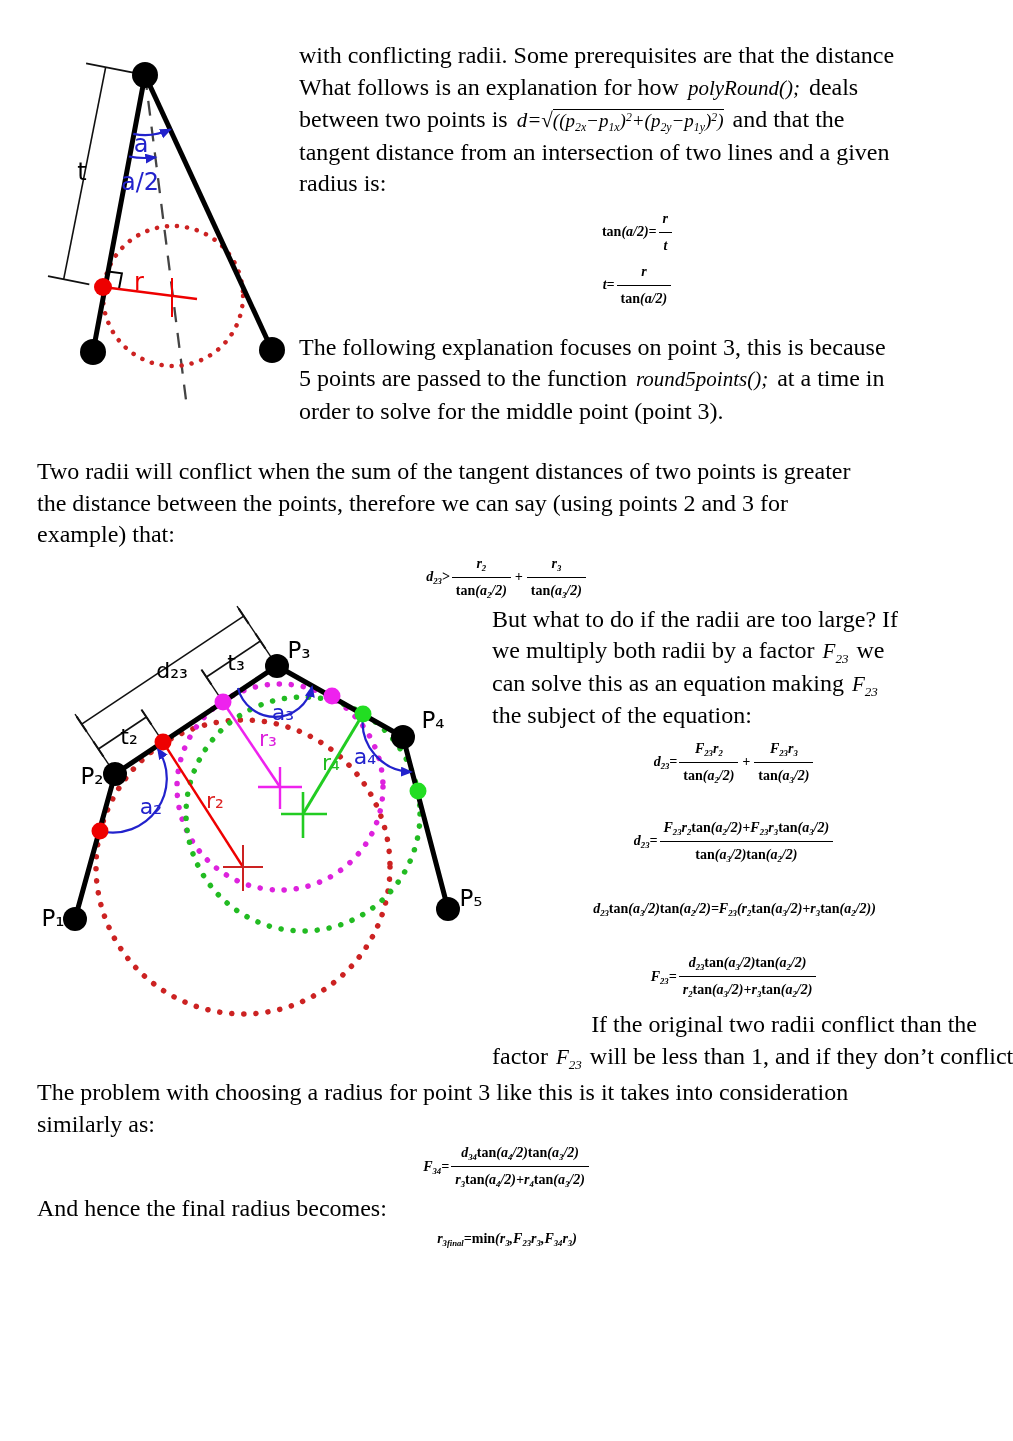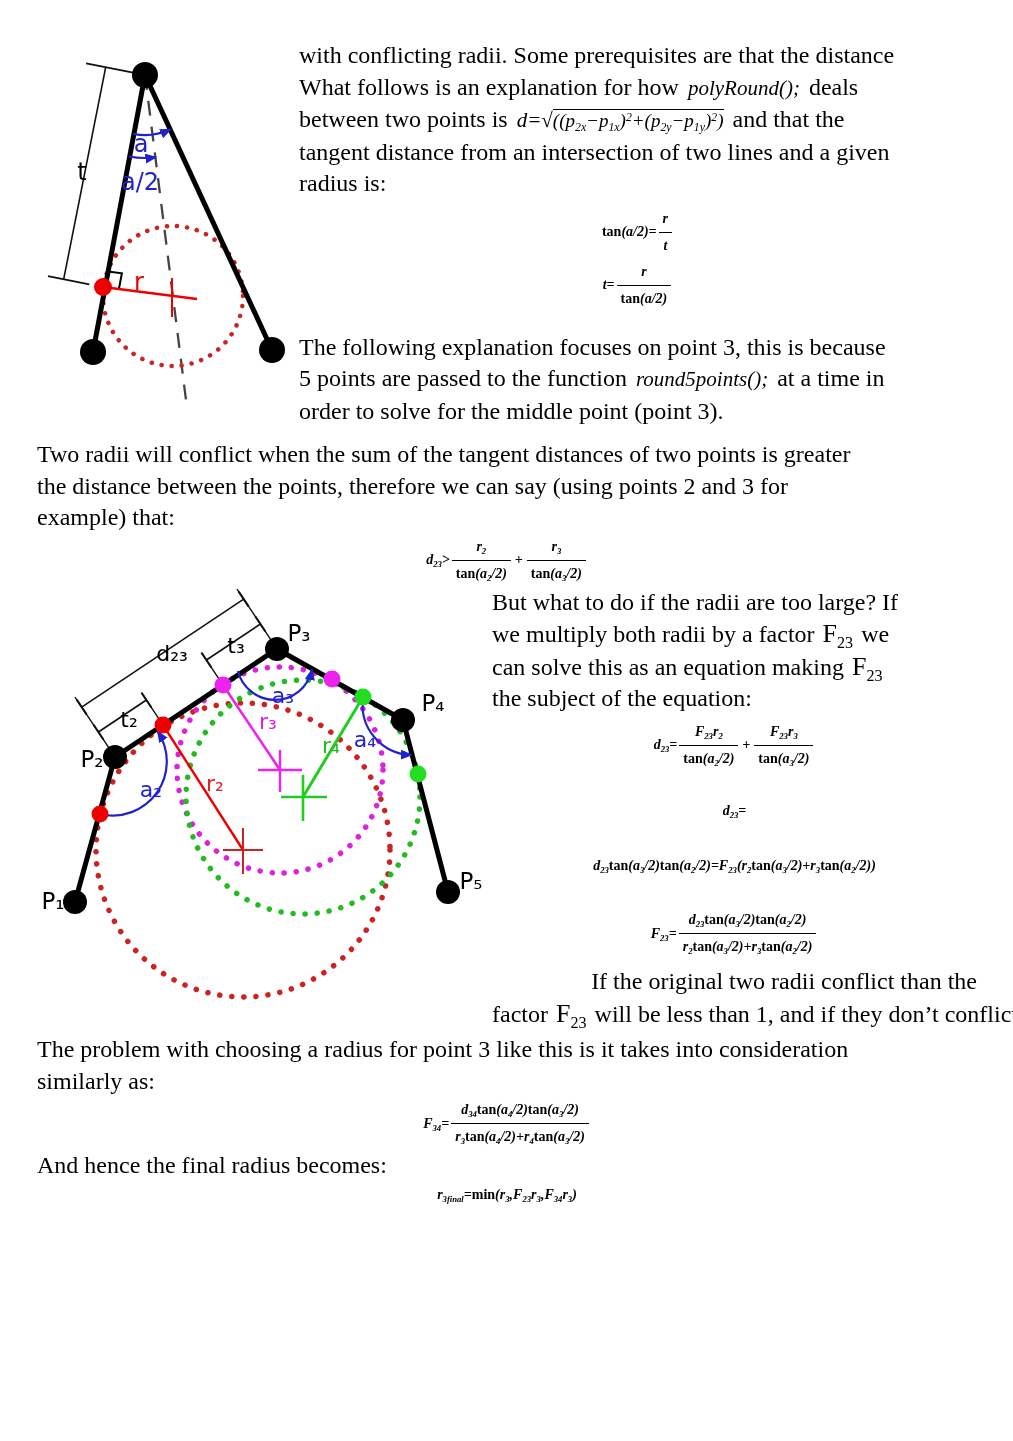--- a/index.html
+++ b/index.html
@@ -10,21 +10,21 @@
     padding:40px 36px 0 37px;
     font-family:"Liberation Serif",serif;
     font-size:24px;line-height:31.5px;
     color:#000;
     overflow:hidden;
     background:#fff;
   }
   .para{margin:0;}
   .ln{white-space:nowrap;}
   .imath{font-style:italic;font-size:21px;margin:0 9px;}
-  .ivar{font-size:26px;margin:0 8px;}
+  .ivar{font-style:italic;font-size:21px;margin:0 8px;}
   .mth{font-family:"Liberation Serif",serif;font-style:italic;}
   .rm{font-style:normal;}
   sub,sup{font-size:62%;line-height:0;}
   sub{vertical-align:-0.35em;}
   sup{vertical-align:0.5em;}
   .eq{text-align:center;font-size:14px;line-height:26px;font-weight:bold;}
   .eq .mth{vertical-align:middle;display:inline-block;}
   .frac{display:inline-block;vertical-align:middle;text-align:center;margin:0 2px;}
   .frac .num,.frac .den{display:block;line-height:26px;padding:0 4px;}
   .frac .num{border-bottom:1.5px solid #000;}
@@ -32,21 +32,21 @@
   .sqrt-wrap{display:inline-block;font-size:19px;white-space:nowrap;}
   .rad-sign{font-style:normal;font-size:21px;}
   .radicand{display:inline-block;border-top:1.6px solid #000;line-height:1.2;}
   .fig{float:left;}
   .fig1{width:262px;height:380px;margin:0;}
   .fig2{width:455px;height:428px;margin:0 0 12px 0;}
   svg{display:block;}
   .eq-e1{margin-top:6px;}
   .eq-e2{margin-top:0;}
   .p2{margin-top:20px;}
-  .p3{margin-top:12px;}
+  .p3{margin-top:29px;}
   .eq-e4{margin-top:4px;}
   .eq-e5{margin-top:26px;}
   .eq-e6{margin-top:28px;}
   .eq-e7{margin-top:28px;}
   .p5{margin-top:6px;}
   .p6{margin-top:4px;}
   .diag-label{font-family:"DejaVu Sans",sans-serif;}
 </style>
 </head>
 <body>
@@ -210,21 +210,21 @@
     <div class="ln"><span>we multiply both radii by a factor</span><span class="ivar">F<sub>23</sub></span><span>we</span></div>
     <div class="ln"><span>can solve this as an equation making</span><span class="ivar">F<sub>23</sub></span></div>
     <div class="ln"><span>the subject of the equation:</span></div>
   </div>
 
   <div class="eq eq-e4">
     <span class="mth">d<sub>23</sub>=</span><span class="frac"><span class="num mth">F<sub>23</sub>r<sub>2</sub></span><span class="den mth"><span class="rm">tan</span>(a<sub>2</sub>/2)</span></span><span class="mth op">+</span><span class="frac"><span class="num mth">F<sub>23</sub>r<sub>3</sub></span><span class="den mth"><span class="rm">tan</span>(a<sub>3</sub>/2)</span></span>
   </div>
 
   <div class="eq eq-e5">
-    <span class="mth">d<sub>23</sub>=</span>
+    <span class="mth">d<sub>23</sub>=</span><span class="frac"><span class="num mth">F<sub>23</sub>r<sub>2</sub><span class="rm">tan</span>(a<sub>2</sub>/2)+F<sub>23</sub>r<sub>3</sub><span class="rm">tan</span>(a<sub>3</sub>/2)</span><span class="den mth"><span class="rm">tan</span>(a<sub>3</sub>/2)<span class="rm">tan</span>(a<sub>2</sub>/2)</span></span>
   </div>
 
   <div class="eq eq-e6">
     <span class="mth">d<sub>23</sub><span class="rm">tan</span>(a<sub>3</sub>/2)<span class="rm">tan</span>(a<sub>2</sub>/2)=F<sub>23</sub>(r<sub>2</sub><span class="rm">tan</span>(a<sub>3</sub>/2)+r<sub>3</sub><span class="rm">tan</span>(a<sub>2</sub>/2))</span>
   </div>
 
   <div class="eq eq-e7">
     <span class="mth">F<sub>23</sub>=</span><span class="frac"><span class="num mth">d<sub>23</sub><span class="rm">tan</span>(a<sub>3</sub>/2)<span class="rm">tan</span>(a<sub>2</sub>/2)</span><span class="den mth">r<sub>2</sub><span class="rm">tan</span>(a<sub>3</sub>/2)+r<sub>3</sub><span class="rm">tan</span>(a<sub>2</sub>/2)</span></span>
   </div>
 

